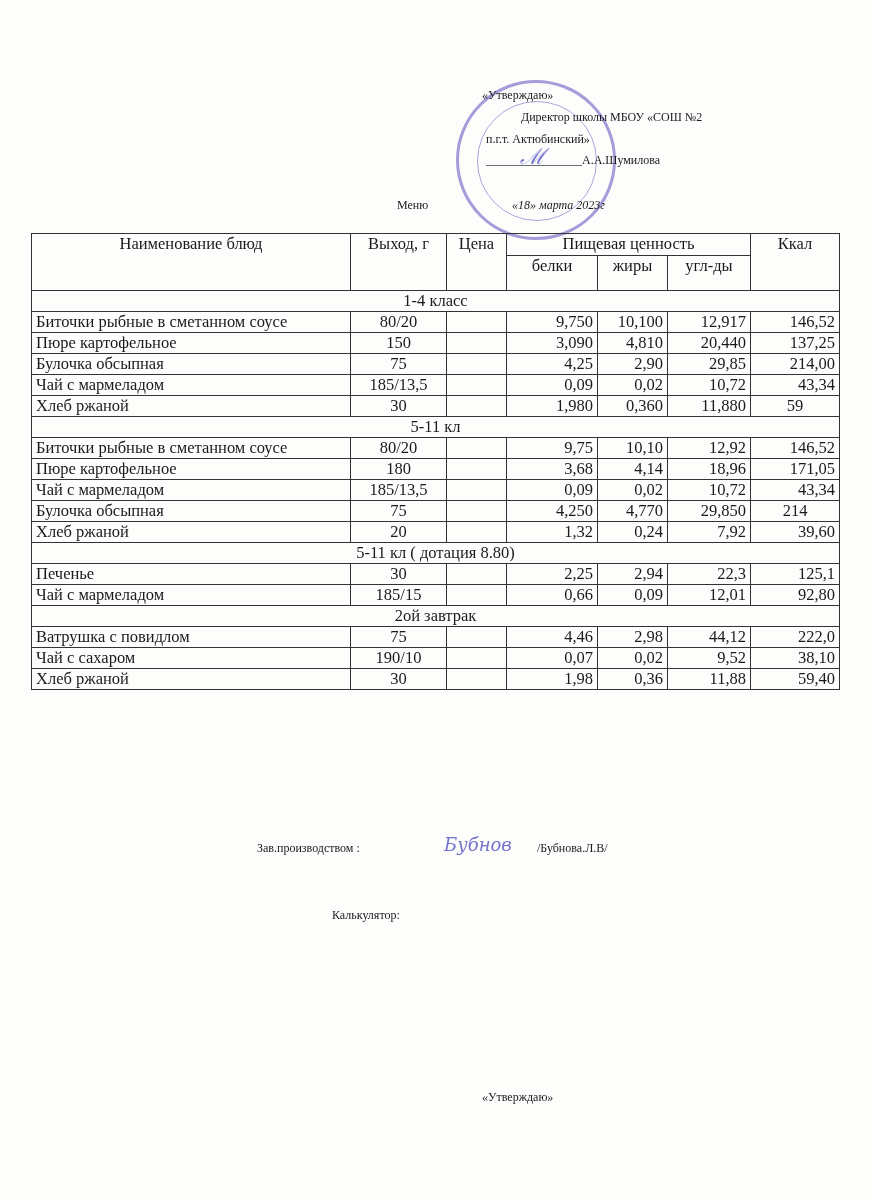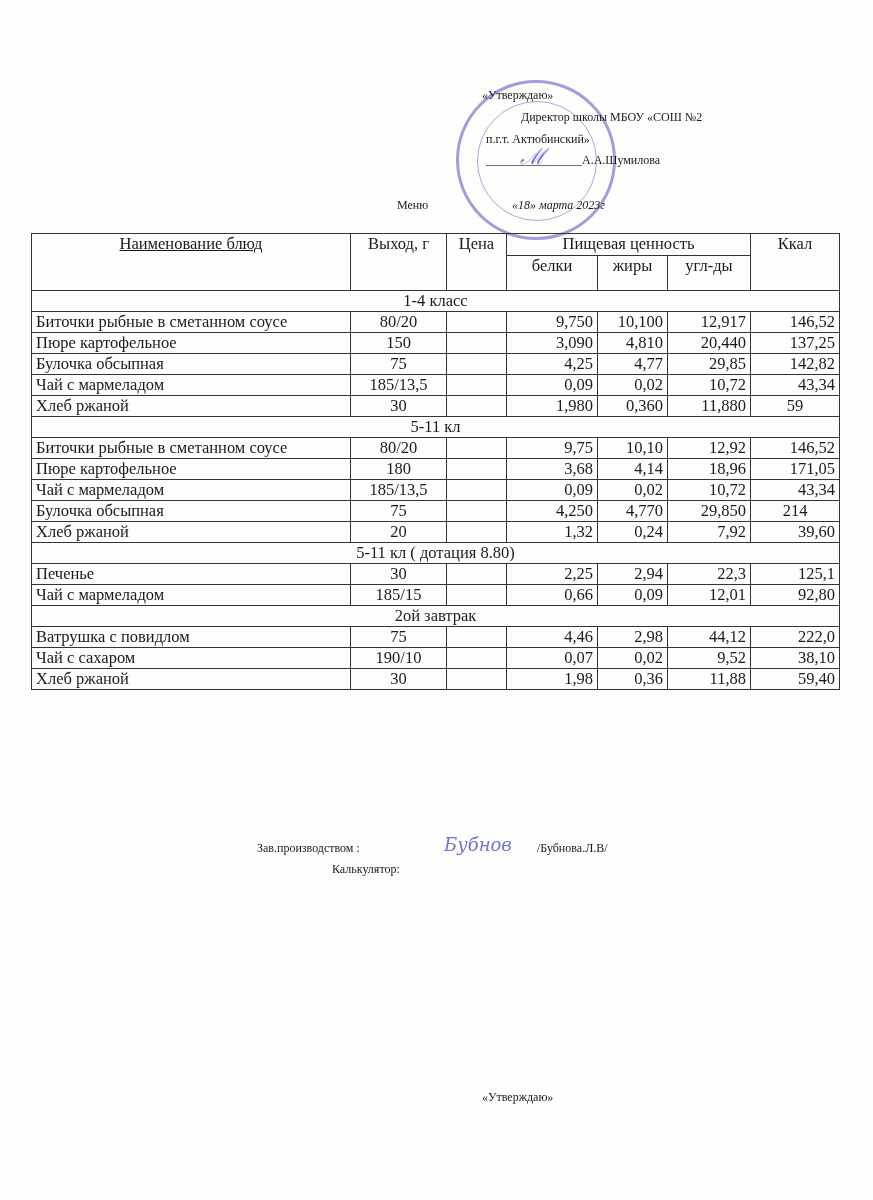--- a/index.html
+++ b/index.html
@@ -55,21 +55,21 @@
     <col style="width:319px">
       <col style="width:96px">
       <col style="width:60px">
     <col style="width:91px">
       <col style="width:70px">
       <col style="width:83px">
       <col style="width:89px">
   </colgroup>
   <thead>
     <tr style="height:22px;">
-      <th rowspan="2" style="height:56px;text-decoration:underline;">Наименование блюд</th>
+      <th rowspan="2" style="height:56px;">Наименование блюд</th>
       <th rowspan="2">Выход, г</th>
       <th rowspan="2">Цена</th>
       <th colspan="3">Пищевая ценность</th>
       <th rowspan="2">Ккал</th>
     </tr>
     <tr style="height:34px;">
       <th>белки</th>
       <th>жиры</th>
       <th>угл-ды</th>
     </tr>
@@ -95,23 +95,23 @@
       <td class="r">3,090</td>
       <td class="r">4,810</td>
       <td class="r">20,440</td>
       <td class="r">137,25</td>
     </tr>
     <tr>
       <td class="name">Булочка обсыпная</td>
       <td class="c">75</td>
       <td></td>
       <td class="r">4,25</td>
-      <td class="r">4,77</td>
+      <td class="r">2,90</td>
       <td class="r">29,85</td>
-      <td class="r">142,82</td>
+      <td class="r">214,00</td>
     </tr>
     <tr>
       <td class="name">Чай с мармеладом</td>
       <td class="c">185/13,5</td>
       <td></td>
       <td class="r">0,09</td>
       <td class="r">0,02</td>
       <td class="r">10,72</td>
       <td class="r">43,34</td>
     </tr>
@@ -225,14 +225,14 @@
       <td class="r">0,36</td>
       <td class="r">11,88</td>
       <td class="r">59,40</td>
     </tr>
   </tbody>
 </table>
 
 <div class="abs approve" style="left:257px; top:838px;">Зав.производством :</div>
 <div class="sig" style="left:444px; top:834px; font-size:18px;">Бубнов</div>
 <div class="abs approve" style="left:537px; top:838px;">/Бубнова.Л.В/</div>
-<div class="abs approve" style="left:332px; top:859px;">Калькулятор:</div>
+<div class="abs approve" style="left:332px; top:905px;">Калькулятор:</div>
 <div class="abs approve" style="left:482px; top:1087px;">«Утверждаю»</div>
 
 </body></html>

